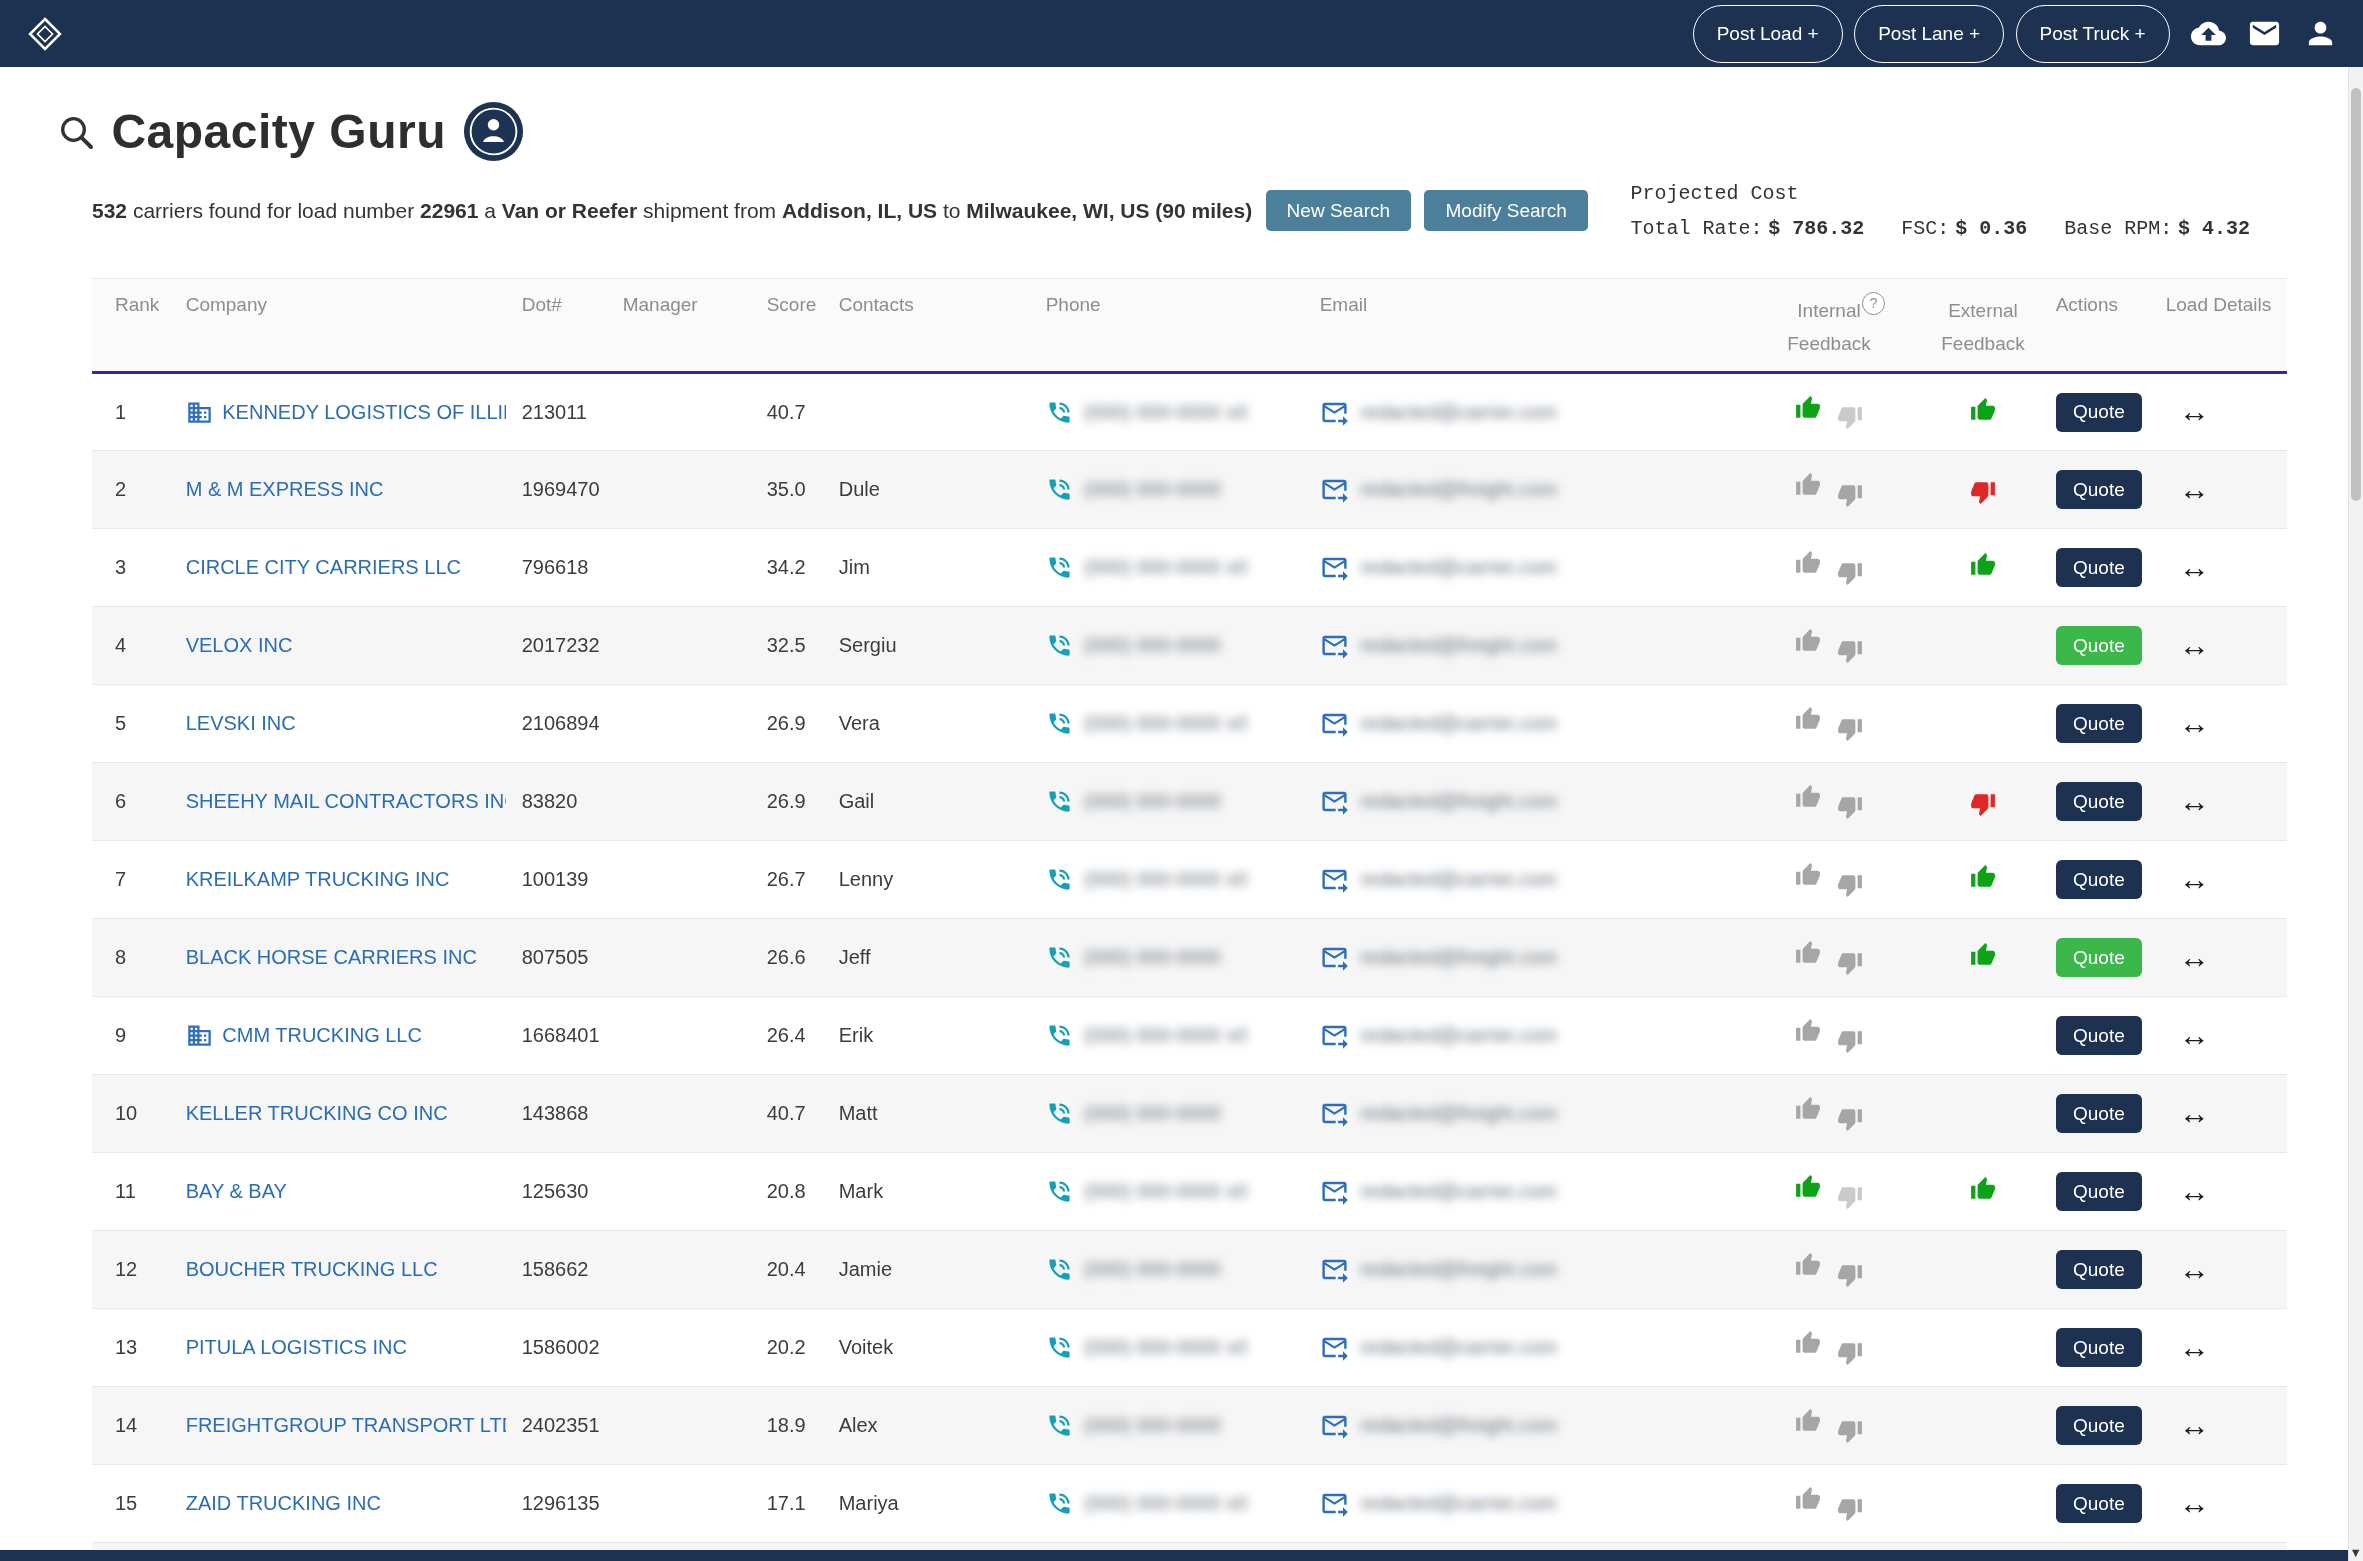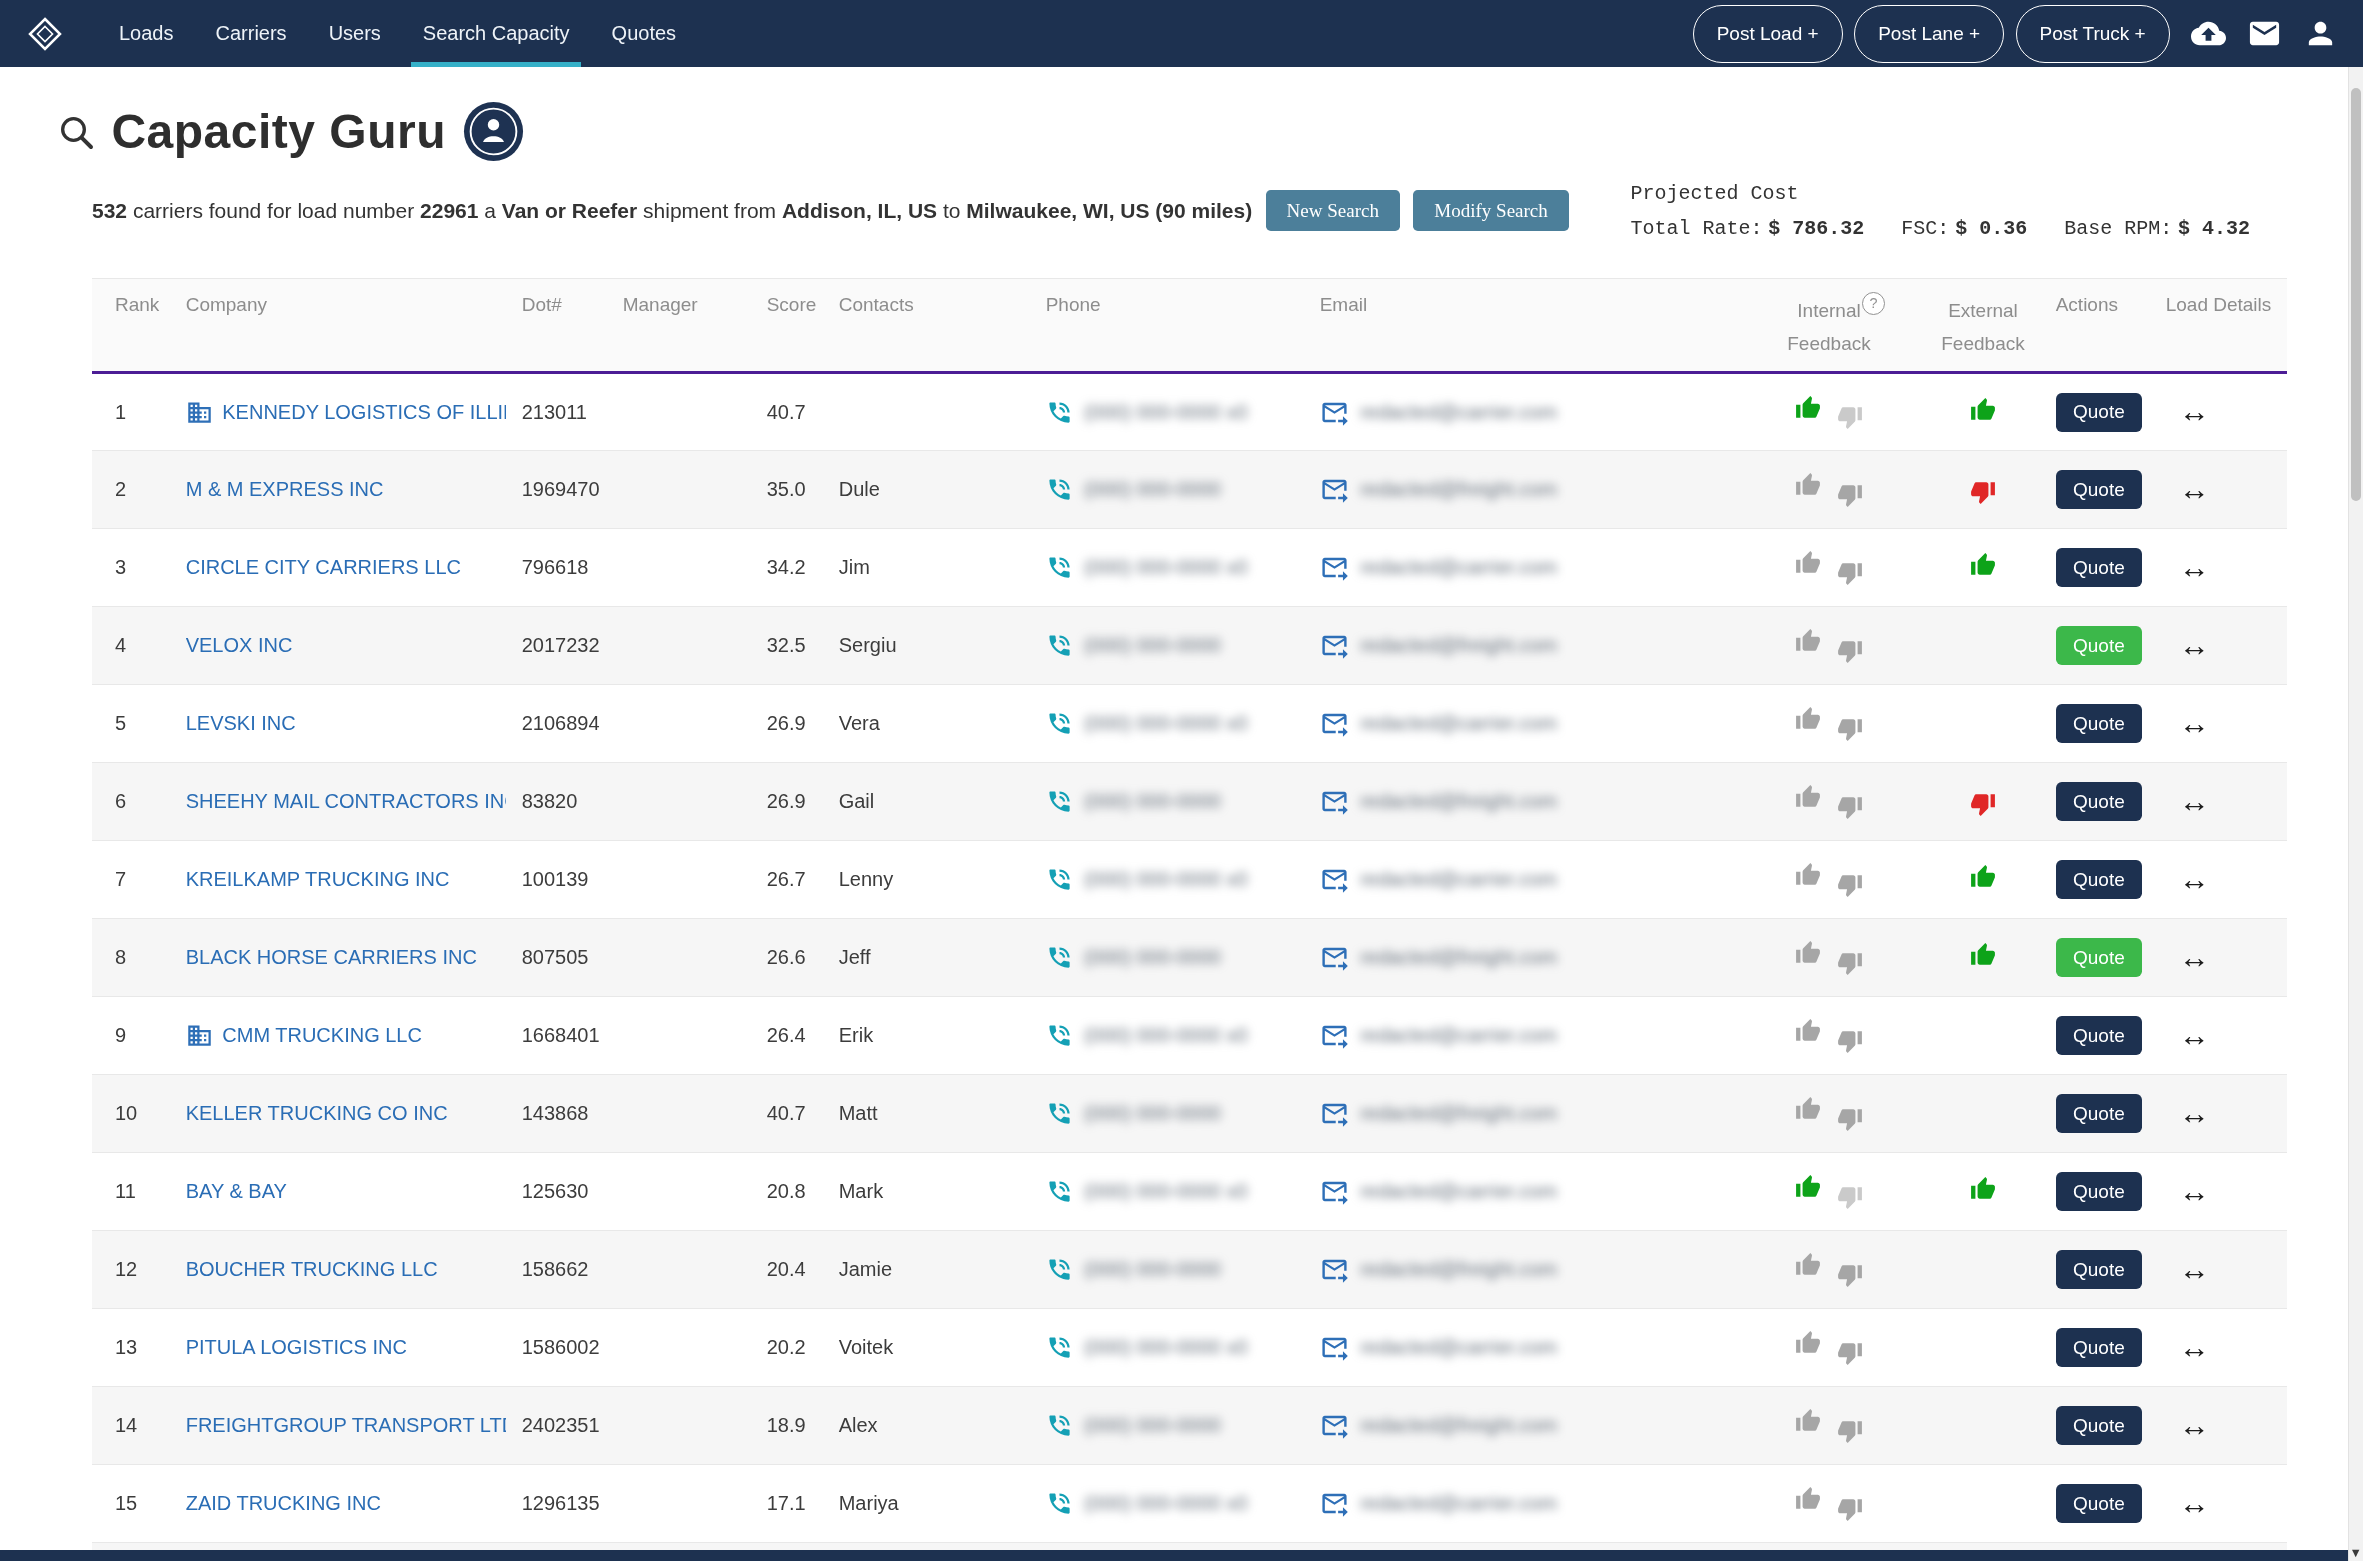--- a/index.html
+++ b/index.html
@@ -23,21 +23,21 @@
   
   .title-row{display:flex;align-items:center;gap:15.4px;margin:33px 0 0 56px;height:63px;}
   .search-glyph{width:40px;height:40px;}
   .page-title{font-size:48px;font-weight:700;color:#2e2e2e;letter-spacing:0.5px;}
   .badge{width:61px;height:61px;margin-left:1.9px;}
 
   .summary-row{display:flex;align-items:center;margin:19px 88px 0 92px;}
   .summary{font-size:21px;color:#333;line-height:38px;}
   .summary b{font-weight:700;}
   .btn-teal{background:#4c7f9a;color:#fff;border:none;border-radius:4.8px;font-size:19px;
-    padding:9.6px 21px;margin-left:13.4px;cursor:pointer;font-family:Liberation Serif, serif;white-space:nowrap;}
+    padding:9.6px 21px;margin-left:13.4px;cursor:pointer;font-family:Liberation Sans, sans-serif;white-space:nowrap;}
   .projected{margin-left:auto;font-size:20px;color:#333;min-width:432px;font-family:Liberation Mono, monospace;}
   .projected .pc-title{margin-bottom:11.5px;}
   .projected .pc-vals span.lbl{margin-right:5.8px;}
   .projected .pc-vals b{font-weight:700;margin-right:25px;}
 
   
   .tablewrap{margin:38px 0 0 92px;}
   table{width:2194px;border-collapse:collapse;table-layout:fixed;border-top:1px solid #e8e8e8;}
   thead th{font-size:19px;color:#8d8d8d;font-weight:400;text-align:left;
     padding:15.4px 7.7px 11.5px 7.7px;border-bottom:3px solid #4c1d95;vertical-align:top;
@@ -83,27 +83,20 @@
 </style>
 </head>
 <body>
 
 <div class="navbar">
   <div class="brand">
     <svg viewBox="0 0 48 48" width="40" height="40">
       <path d="M24 6 42 24 24 42 6 24Z" fill="none" stroke="#fff" stroke-width="3"></path>
       <path d="M24 15 33 24 24 33 15 24Z" fill="none" stroke="#fff" stroke-width="2"></path>
     </svg>
-  </div>
-  <div class="nav-items">
-    <div class="nav-item">Loads</div>
-    <div class="nav-item">Carriers</div>
-    <div class="nav-item">Users</div>
-    <div class="nav-item active">Search Capacity</div>
-    <div class="nav-item">Quotes</div>
   </div>
   <div class="nav-right">
     <button class="pill-btn">Post Load +</button>
     <button class="pill-btn">Post Lane +</button>
     <button class="pill-btn">Post Truck +</button>
     <svg class="nav-ico" viewBox="0 0 24 24">
       <path d="M19.35 10.04C18.67 6.59 15.64 4 12 4 9.11 4 6.6 5.64 5.35 8.04 2.34 8.36 0 10.91 0 14c0 3.31 2.69 6 6 6h13c2.76 0 5-2.24 5-5 0-2.64-2.05-4.78-4.65-4.96zM14 13v4h-4v-4H7l5-5 5 5h-3z"></path>
     </svg>
     <svg class="nav-ico" viewBox="0 0 24 24">
       <path d="M20 4H4c-1.1 0-2 .9-2 2v12c0 1.1.9 2 2 2h16c1.1 0 2-.9 2-2V6c0-1.1-.9-2-2-2zm0 4-8 5-8-5V6l8 5 8-5v2z"></path>

